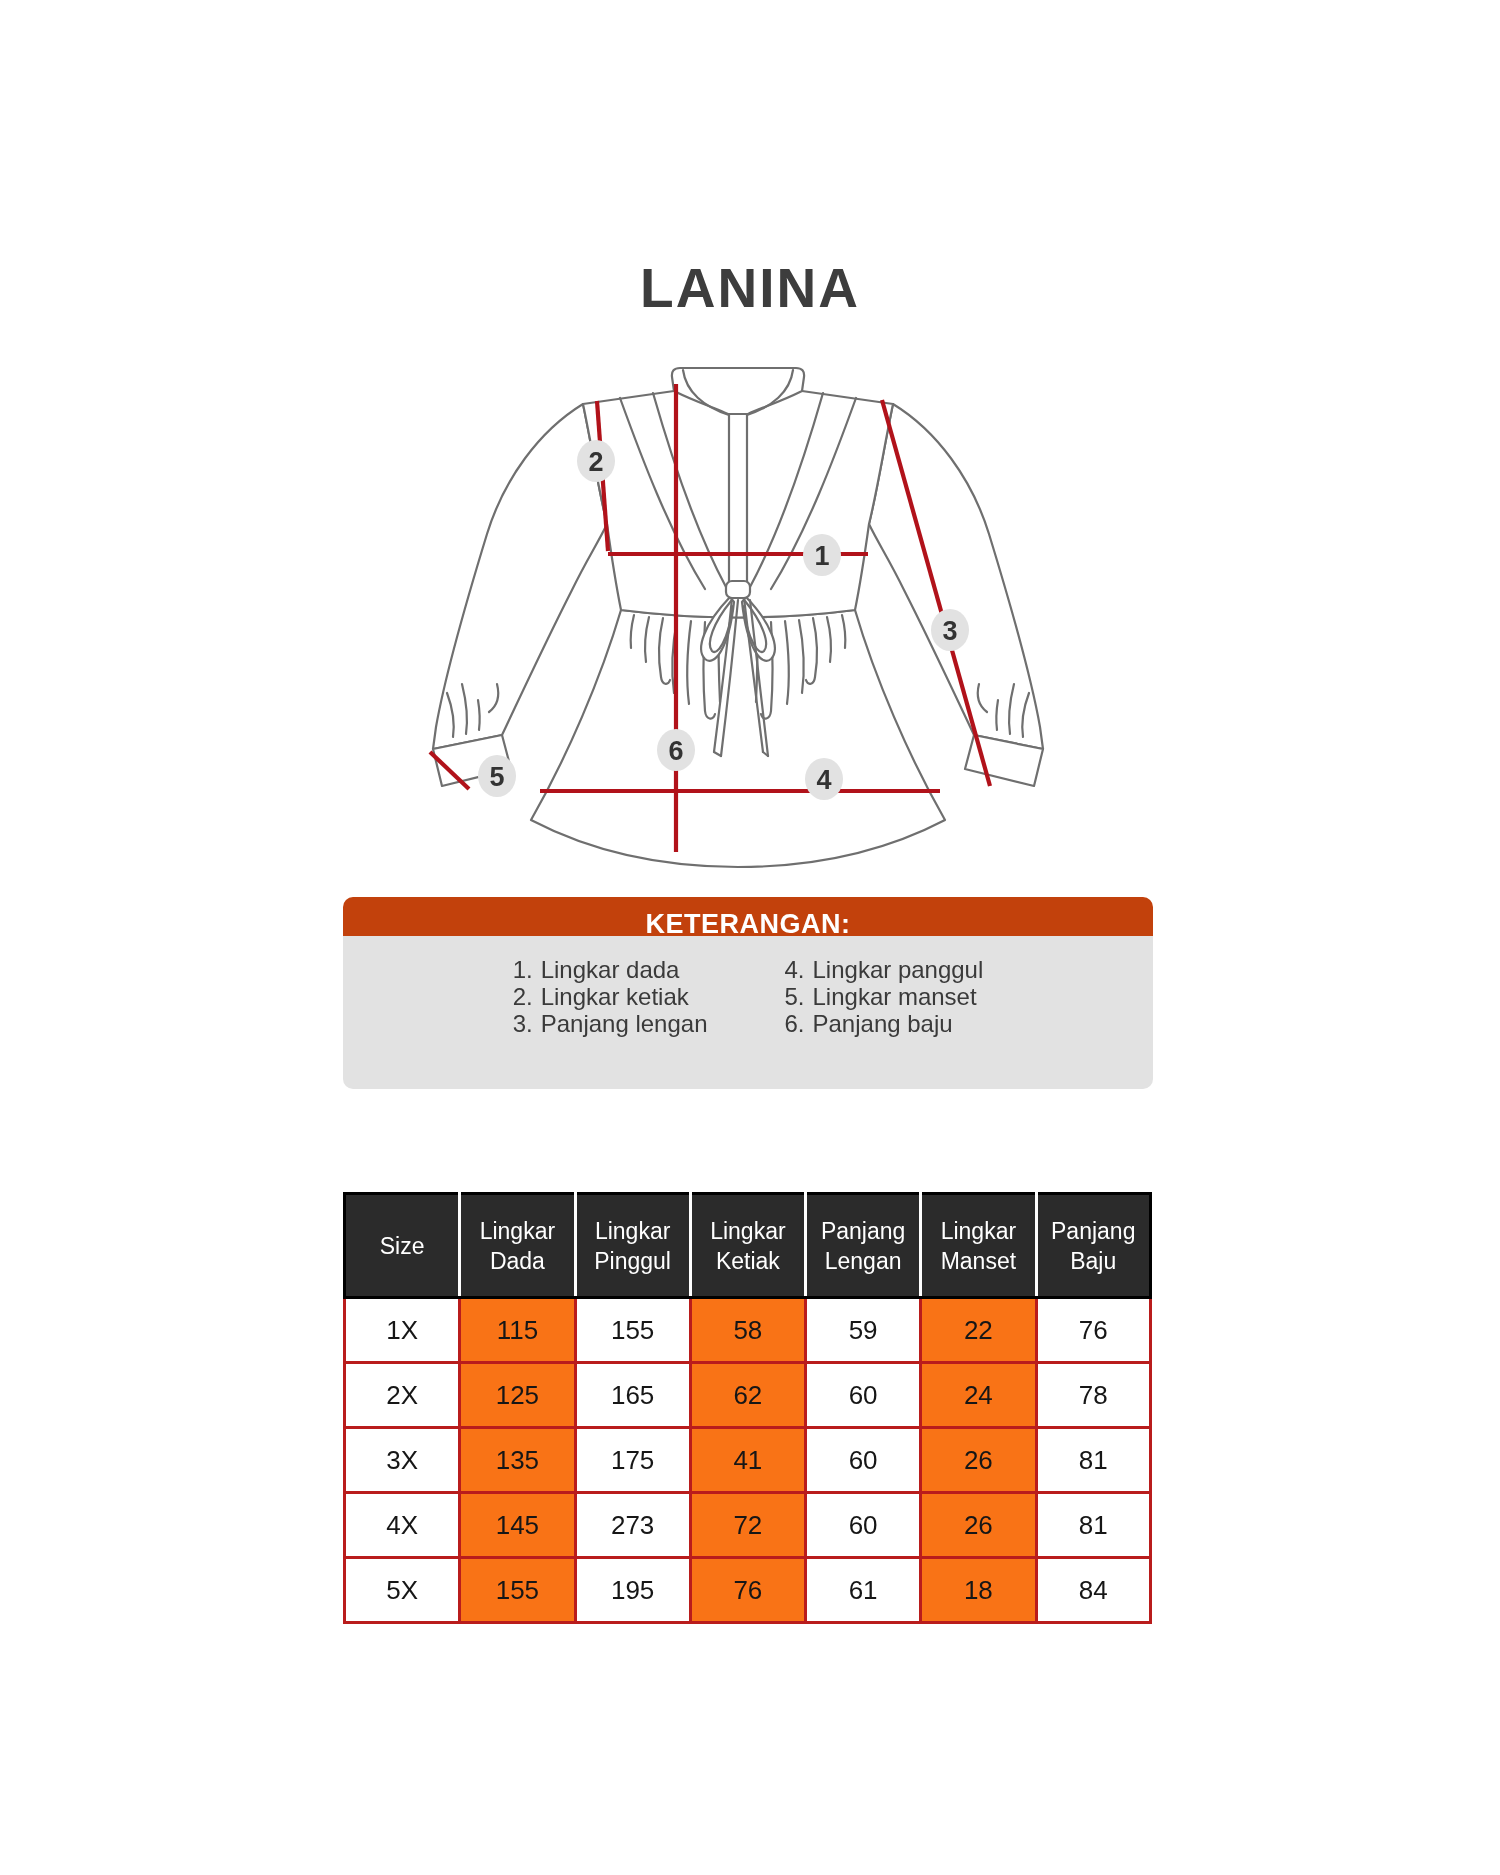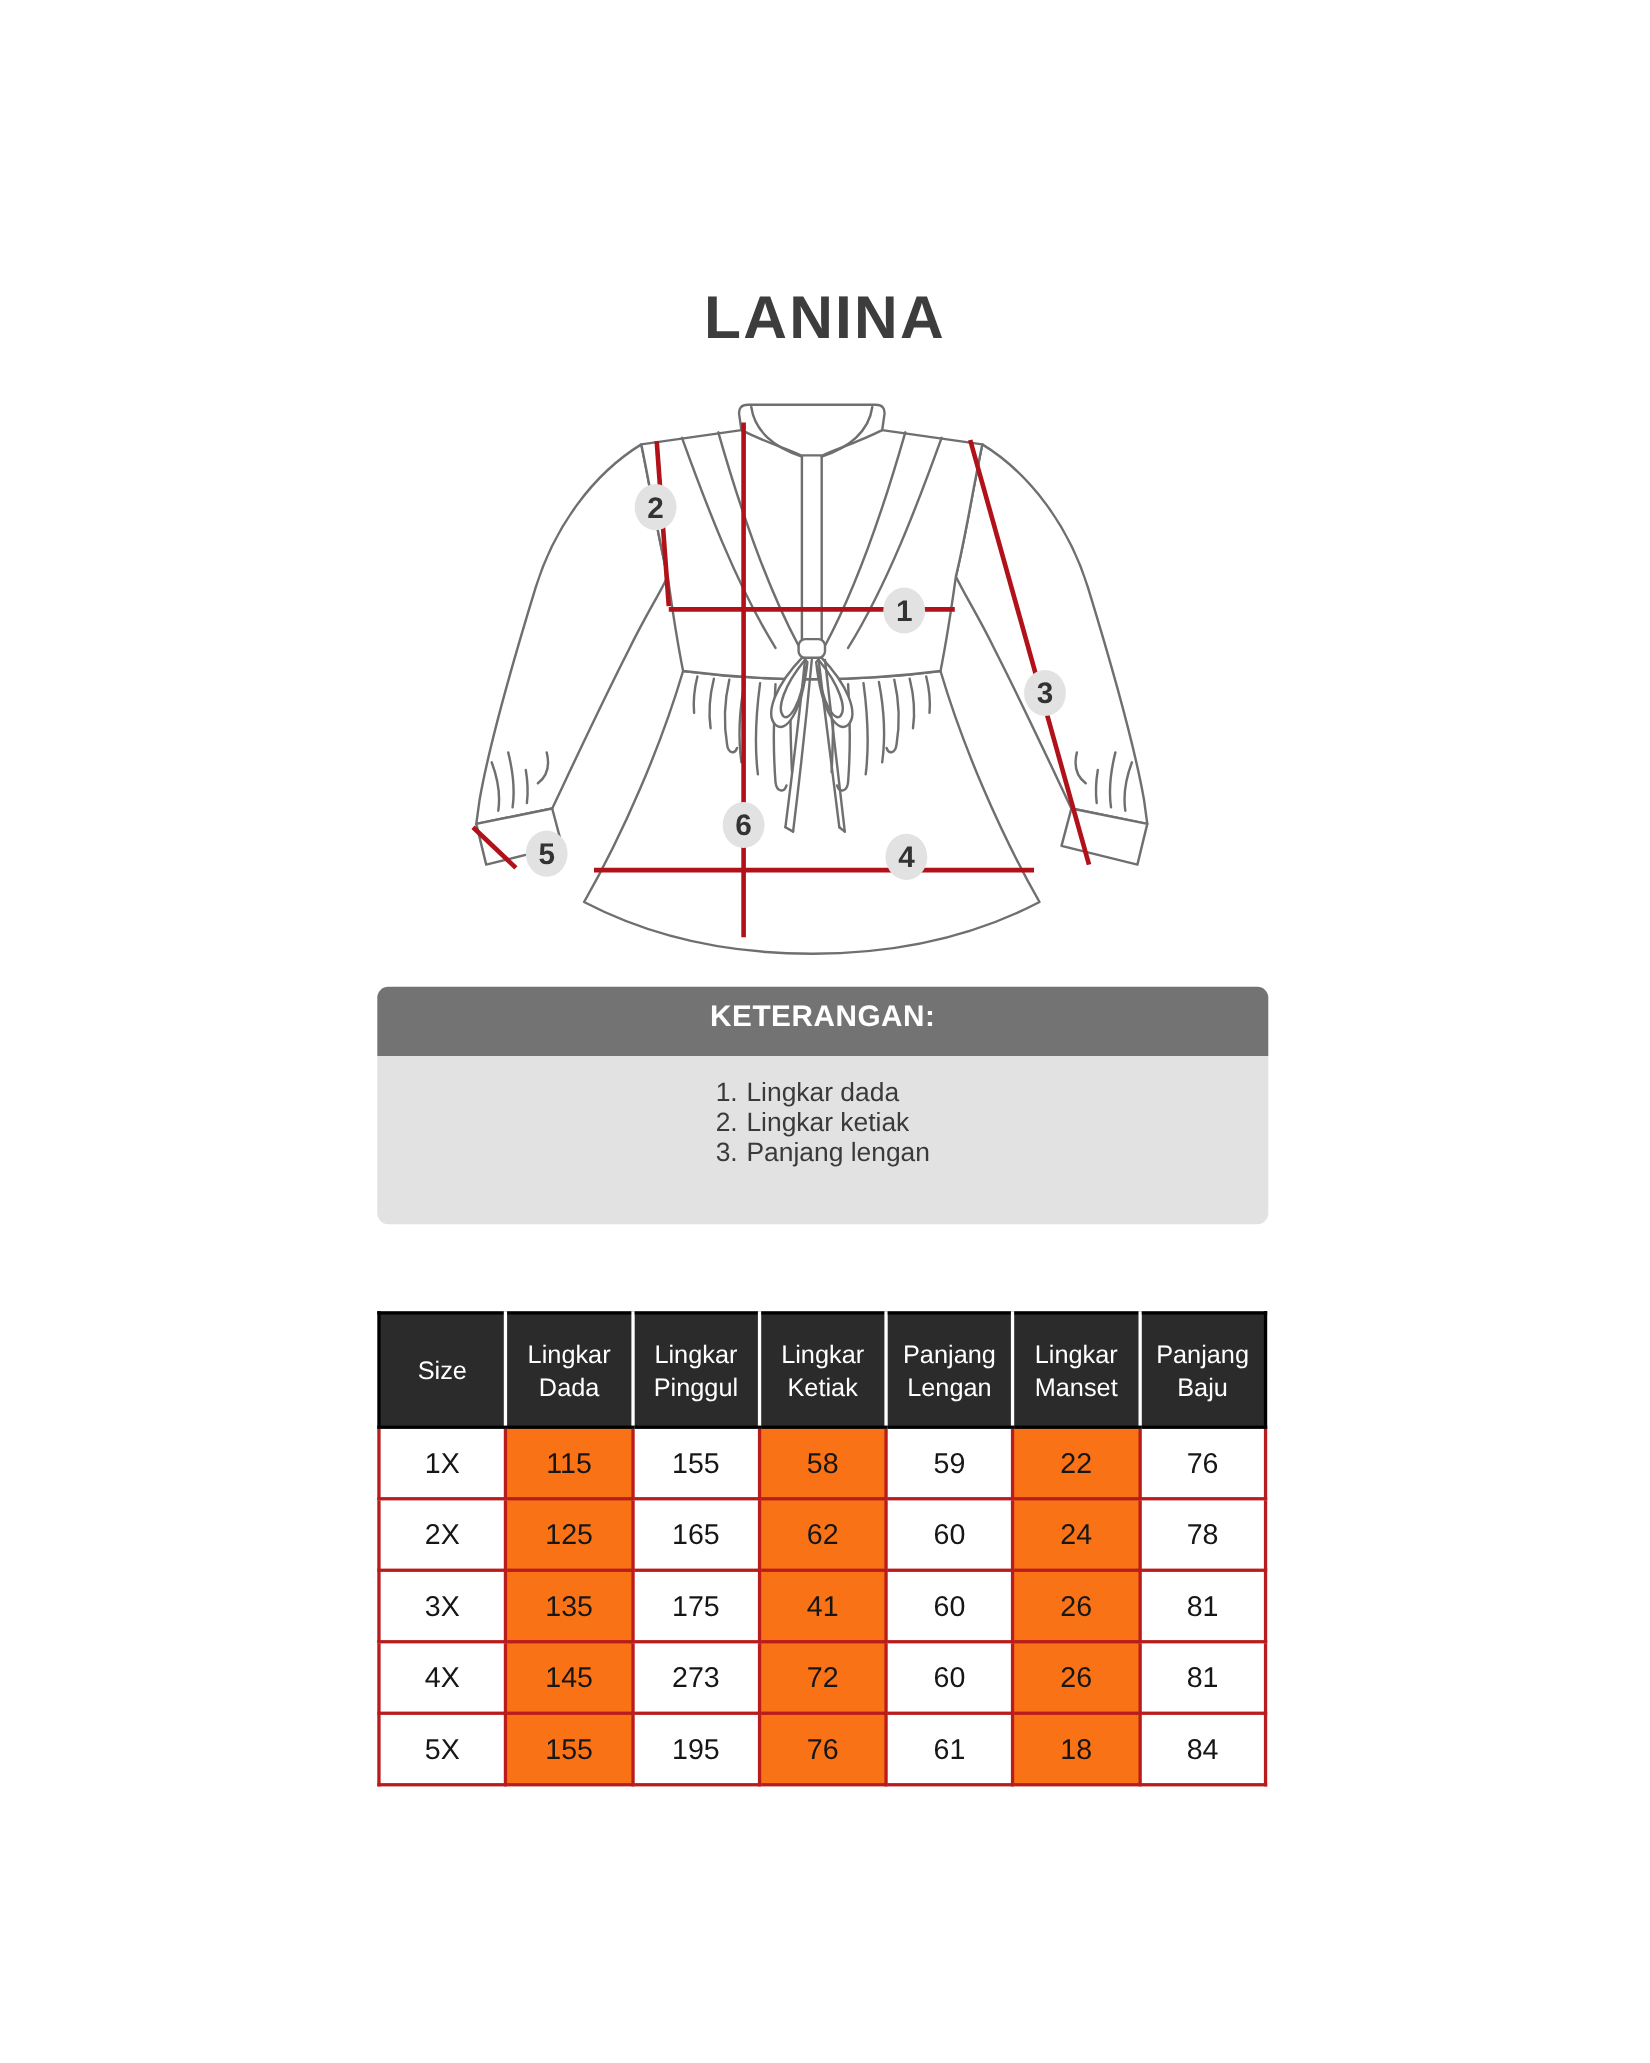--- a/index.html
+++ b/index.html
@@ -3,21 +3,21 @@
 <meta charset="utf-8">
 <style>
   html,body{margin:0;padding:0;background:#ffffff;}
   .page{position:relative;width:1500px;height:1875px;background:#fff;
         font-family:"Liberation Sans", sans-serif;overflow:hidden;padding-left:48px;}
   .title{position:absolute;top:256px;left:0;width:1500px;margin:0;text-align:center;
          font-size:55px;font-weight:800;color:#3d3d3d;letter-spacing:2px;}
   .diagram{position:absolute;left:0;top:0;width:1500px;height:940px;}
   
   .keterangan{position:absolute;left:343px;top:897px;width:810px;}
-  .ket-header{background:#737373;color:#fff;height:63px;line-height:55px;text-align:center;
+  .ket-header{background:#c2410c;color:#fff;height:39px;line-height:55px;text-align:center;
               font-size:27px;font-weight:600;letter-spacing:0.5px;border-radius:10px 10px 0 0;}
   .ket-body{background:#e2e2e2;height:153px;border-radius:0 0 10px 10px;box-sizing:border-box;
             display:flex;justify-content:center;gap:77px;padding-top:20px;}
   .ket-col{list-style:none;margin:0;padding:0;font-size:24px;color:#3a3a3a;}
   .ket-col li{line-height:27px;white-space:nowrap;}
   .ket-col .num{display:inline-block;min-width:28px;}
   
   .size-table{position:absolute;left:343px;top:1192px;width:809px;
               border-collapse:collapse;table-layout:fixed;}
   .size-table th{background:#2b2b2b;color:#ffffff;font-weight:400;font-size:23px;
@@ -153,20 +153,25 @@
   </svg>
 
   <div class="keterangan">
     <div class="ket-header">KETERANGAN:</div>
     <div class="ket-body">
       <ul class="ket-col">
         <li><span class="num">1.</span><span>Lingkar dada</span></li>
         <li><span class="num">2.</span><span>Lingkar ketiak</span></li>
         <li><span class="num">3.</span><span>Panjang lengan</span></li>
       </ul>
+      <ul class="ket-col">
+        <li><span class="num">4.</span><span>Lingkar panggul</span></li>
+        <li><span class="num">5.</span><span>Lingkar manset</span></li>
+        <li><span class="num">6.</span><span>Panjang baju</span></li>
+      </ul>
     </div>
   </div>
 
   <table class="size-table">
     <colgroup>
       <col style="width:14.3%">
         <col style="width:14.3%">
         <col style="width:14.3%">
       <col style="width:14.3%">
         <col style="width:14.3%">

